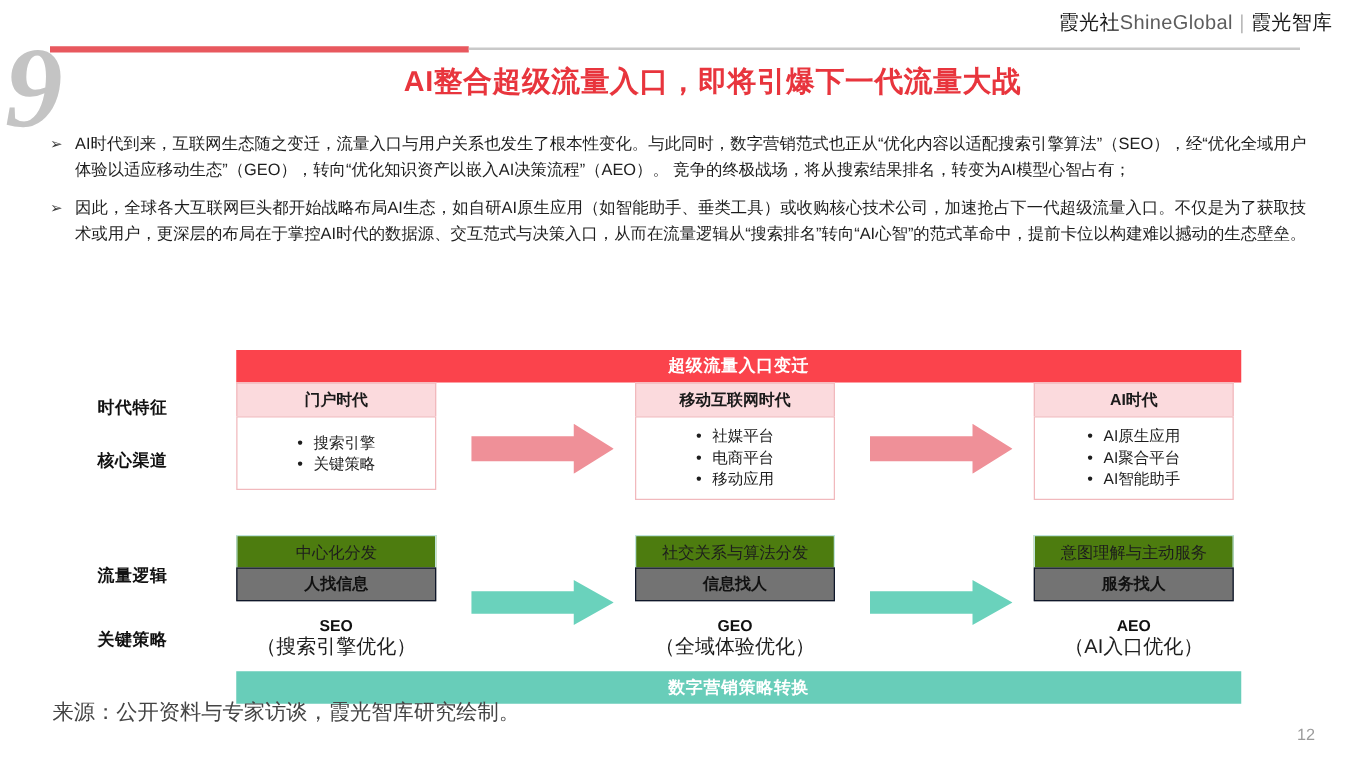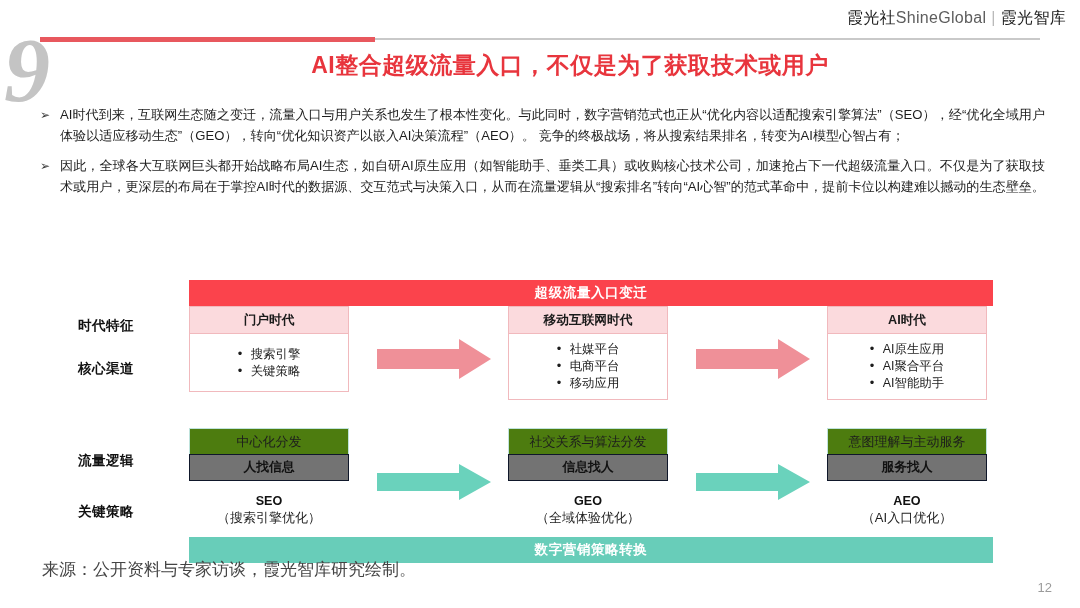--- a/index.html
+++ b/index.html
@@ -142,21 +142,21 @@
   .strategy {
     position: absolute; top: 221px; width: 160px; text-align: center;
   }
   .strategy.c1 { left: 189px; }
   .strategy.c2 { left: 508px; }
   .strategy.c3 { left: 827px; }
   .strategy .code {
     font-size: 12.6px; font-weight: 700; color: #111; line-height: 16px;
   }
   .strategy .sub {
-    font-size: 13px; color: #1d1d1d; line-height: 17px;
+    font-size: 16px; color: #1d1d1d; line-height: 17px;
   }
 
   .green-banner {
     position: absolute; left: 189px; top: 265px; width: 804px; height: 26px;
     background: #68cdb9;
     color: #fff; font-size: 13.5px; font-weight: 700;
     display: flex; align-items: center; justify-content: center;
     letter-spacing: .6px;
   }
 
@@ -177,21 +177,21 @@
 
   <div class="brand">
     <span>霞光社</span><span class="en">ShineGlobal</span><span class="sep">|</span><span>霞光智库</span>
   </div>
 
   <div class="rule-red"></div>
   <div class="rule-gray"></div>
 
   <div class="bignum">9</div>
 
-  <div class="slide-title">AI整合超级流量入口，不仅是为了获取技术或用户</div>
+  <div class="slide-title">AI整合超级流量入口，即将引爆下一代流量大战</div>
 
   <div class="bullets">
     <div class="bullet">
       <span class="mark">➢</span>
       <span class="txt">AI时代到来，互联网生态随之变迁，流量入口与用户关系也发生了根本性变化。与此同时，数字营销范式也正从“优化内容以适配搜索引擎算法”（SEO），经“优化全域用户体验以适应移动生态”（GEO），转向“优化知识资产以嵌入AI决策流程”（AEO）。 竞争的终极战场，将从搜索结果排名，转变为AI模型心智占有；</span>
     </div>
     <div class="bullet">
       <span class="mark">➢</span>
       <span class="txt">因此，全球各大互联网巨头都开始战略布局AI生态，如自研AI原生应用（如智能助手、垂类工具）或收购核心技术公司，加速抢占下一代超级流量入口。不仅是为了获取技术或用户，更深层的布局在于掌控AI时代的数据源、交互范式与决策入口，从而在流量逻辑从“搜索排名”转向“AI心智”的范式革命中，提前卡位以构建难以撼动的生态壁垒。</span>
     </div>

